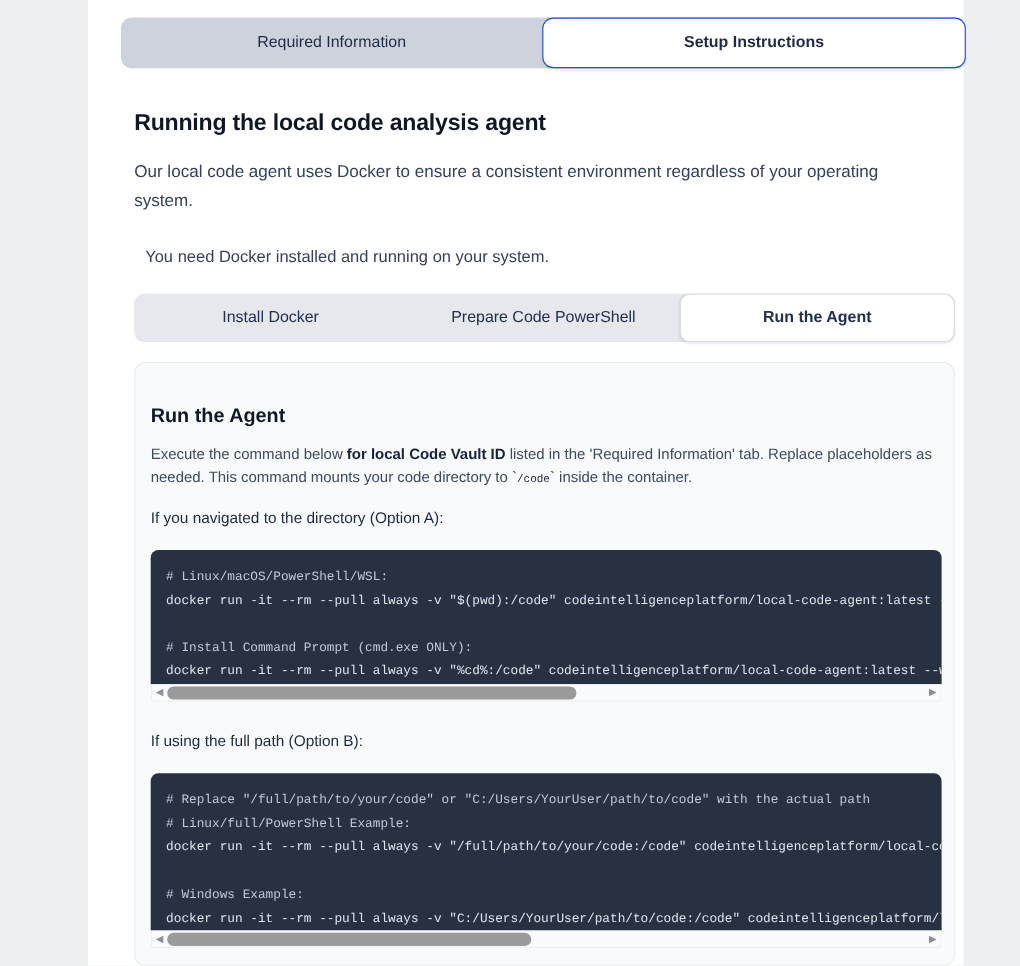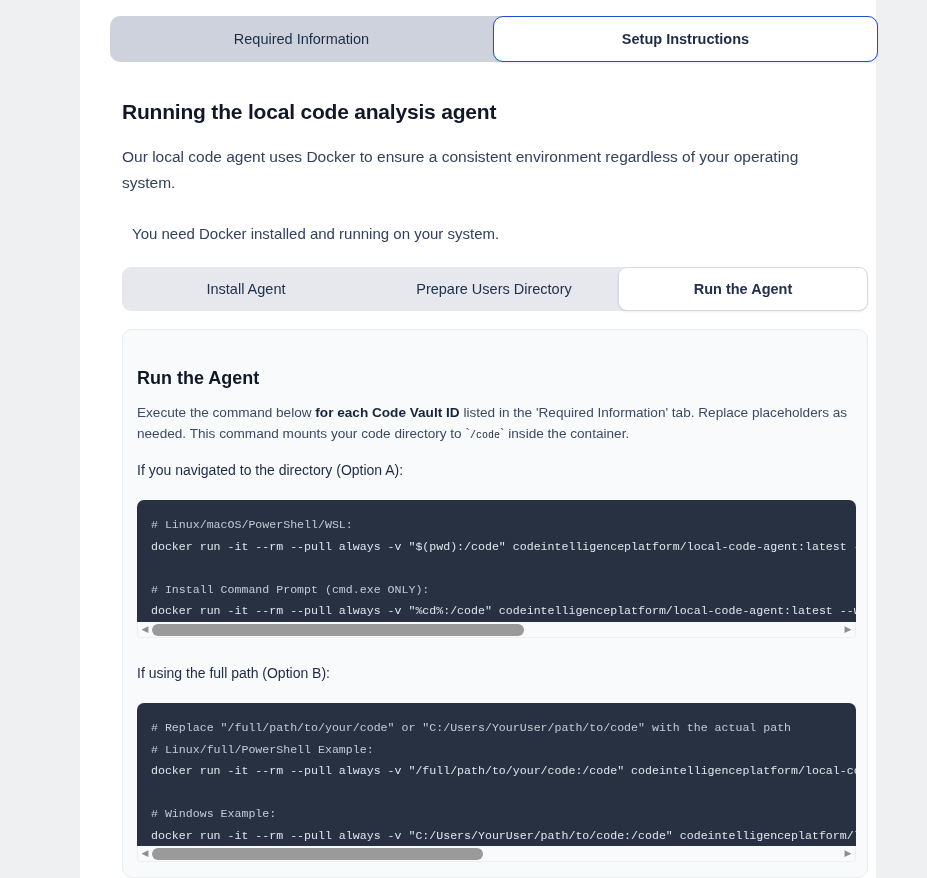--- a/index.html
+++ b/index.html
@@ -186,35 +186,35 @@
         <span>Setup Instructions</span>
       </div>
     </div>
 
     <div class="h1">Running the local code analysis agent</div>
     <div class="p1">Our local code agent uses Docker to ensure a consistent environment regardless of your operating system.</div>
     <div class="p2">You need Docker installed and running on your system.</div>
 
     <div class="subtabbar">
       <div class="subtab">
-        <span>Install Agent</span>
+        <span>Install Docker</span>
       </div>
       <div class="subtab">
-        <span>Prepare Users Directory</span>
+        <span>Prepare Code PowerShell</span>
       </div>
       <div class="subtab active">
         <span>Run the Agent</span>
       </div>
     </div>
 
     <div class="panel">
 
       <div class="panel-h2">Run the Agent</div>
 
-      <div class="panel-desc"><span>Execute the command below </span><b>for each Code Vault ID</b><span> listed in the 'Required Information' tab. Replace placeholders as needed. This command mounts your code directory to `</span><code class="inline">/code</code><span>` inside the container.</span></div>
+      <div class="panel-desc"><span>Execute the command below </span><b>for local Code Vault ID</b><span> listed in the 'Required Information' tab. Replace placeholders as needed. This command mounts your code directory to `</span><code class="inline">/code</code><span>` inside the container.</span></div>
 
       <div class="opt-label opt-a">If you navigated to the directory (Option A):</div>
 
       <div class="codeblock cb1">
         <pre><span class="cmt"># Linux/macOS/PowerShell/WSL:</span>
 <span>docker run -it --rm --pull always -v "$(pwd):/code" codeintelligenceplatform/local-code-agent:latest --web-endpoint app.</span>
 <span class="spacer"></span><span class="cmt"># Install Command Prompt (cmd.exe ONLY):</span>
 <span>docker run -it --rm --pull always -v "%cd%:/code" codeintelligenceplatform/local-code-agent:latest --web-endpoint app.th</span></pre>
       </div>
 

